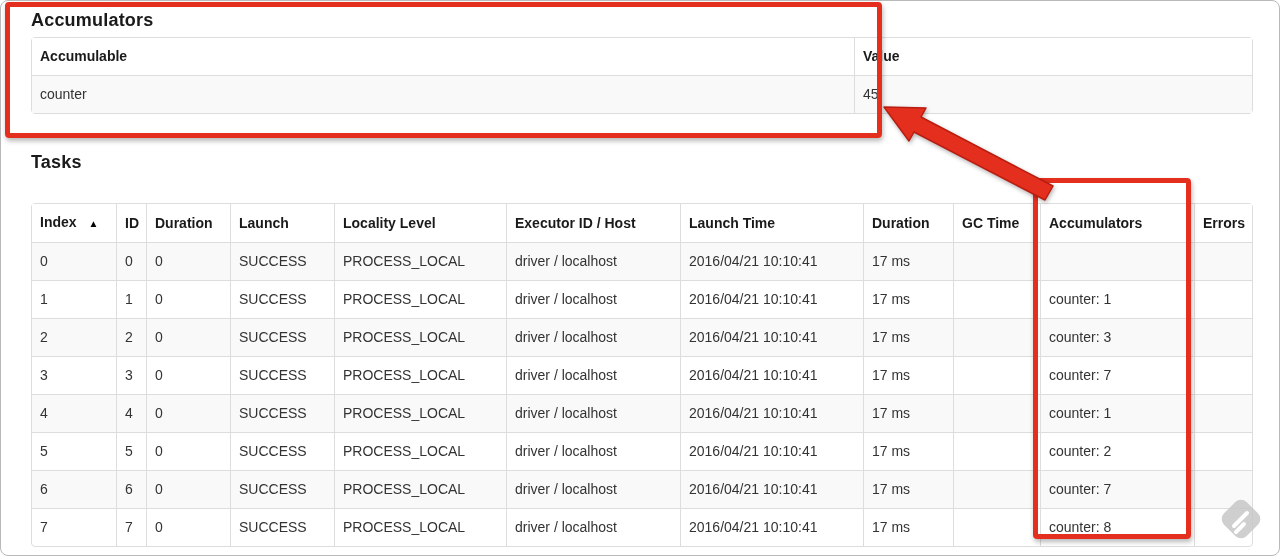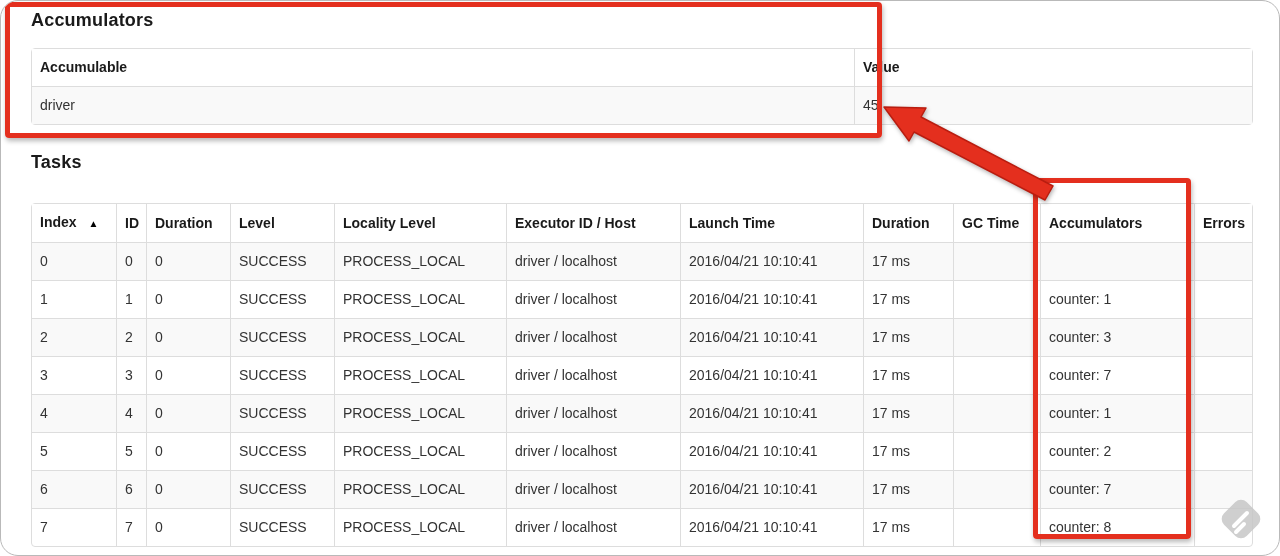--- a/index.html
+++ b/index.html
@@ -4,37 +4,37 @@
 <style>
   * { margin: 0; padding: 0; box-sizing: border-box; }
   html, body { width: 1280px; height: 556px; background: #fff; }
   body { font-family: "Liberation Sans", "DejaVu Sans", sans-serif; color: #333; }
 
   .screen {
     position: relative;
     width: 1280px; height: 556px;
     background: #fff;
     border: 1px solid #b9b9b9;
-    border-radius: 18px;
+    border-radius: 8px;
     overflow: hidden;
   }
 
   .section-title {
     position: absolute;
     left: 30px;
     font-size: 18px;
     font-weight: 700;
     color: #1a1a1a;
     letter-spacing: 0.2px;
   }
   #acc-title   { top: 9px; }
   #tasks-title { top: 151px; }
 
   .tbl-wrap { position: absolute; left: 30px; width: 1220px; }
-  #acc-table-wrap   { top: 47px; }
+  #acc-table-wrap   { top: 36px; }
   #tasks-table-wrap { top: 202px; }
 
   table {
     width: 100%;
     border-collapse: separate;
     border-spacing: 0;
     border: 1px solid #ddd;
     border-radius: 4px;
     table-layout: fixed;
     background: #fff;
@@ -84,21 +84,21 @@
           <col style="width:398px">
         </colgroup>
       <thead>
         <tr>
           <th>Accumulable</th>
           <th>Value</th>
         </tr>
       </thead>
       <tbody>
           <tr>
-            <td>driver</td>
+            <td>counter</td>
             <td>45</td>
           </tr>
         </tbody>
     </table>
   </div>
 
   <div id="tasks-title" class="section-title">Tasks</div>
 
   <div id="tasks-table-wrap" class="tbl-wrap">
     <table>
@@ -115,21 +115,21 @@
         <col style="width:154px">
           <col style="width:58px">
       </colgroup>
       <thead>
         <tr>
           <th>
             <span>Index</span><span class="sort-caret">▲</span>
           </th>
           <th>ID</th>
           <th>Duration</th>
-          <th>Level</th>
+          <th>Launch</th>
           <th>Locality Level</th>
           <th>Executor ID / Host</th>
           <th>Launch Time</th>
           <th>Duration</th>
           <th>GC Time</th>
           <th>Accumulators</th>
           <th>Errors</th>
         </tr>
       </thead>
       <tbody>

